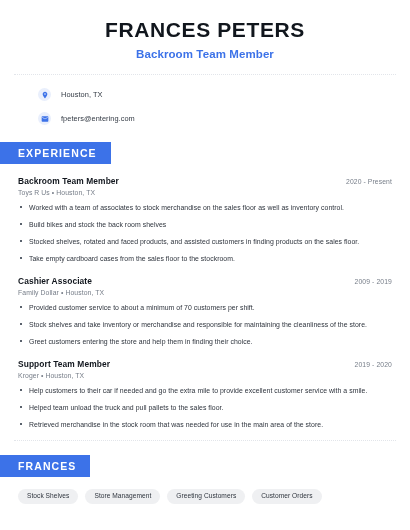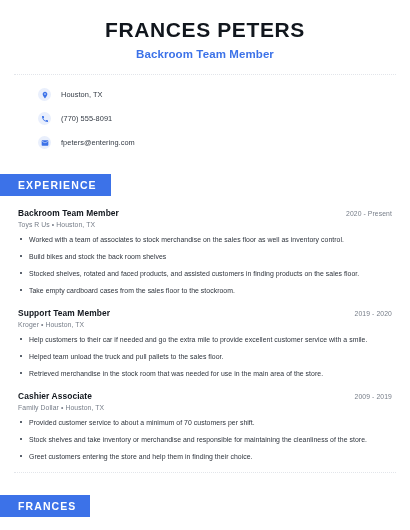--- a/index.html
+++ b/index.html
@@ -44,21 +44,21 @@
   .c-text { font-size:7.4px; color:#333a44; letter-spacing:.05px; }
 
   
   .banner {
     display:inline-block;
     background:#3c72e8; color:#ffffff;
     font-size:10.5px; font-weight:bold; letter-spacing:1.1px;
     padding:5px 14px 5px 18px;
     margin-left:0;
   }
-  .section { margin-top:22px; }
+  .section { margin-top:14px; }
   .section-body { padding:0 18px 0 18px; }
 
   
   .job { margin-top:12px; }
   .job-head {
     display:flex; align-items:baseline; justify-content:space-between;
   }
   .job-title { font-size:8.4px; font-weight:bold; color:#11161d; letter-spacing:.1px; }
   .job-dates { font-size:6.8px; color:#767d88; letter-spacing:.1px; white-space:nowrap; }
   .job-meta { margin-top:3px; font-size:6.8px; color:#767d88; letter-spacing:.1px; }
@@ -102,28 +102,20 @@
 
     <div class="contact-row">
       <span class="c-icon">
         <svg viewBox="0 0 24 24">
             <path d="M12 2C8.1 2 5 5.1 5 9c0 5.2 7 13 7 13s7-7.8 7-13c0-3.9-3.1-7-7-7zm0 9.5A2.5 2.5 0 1112 6.5a2.5 2.5 0 010 5z"></path>
           </svg>
       </span>
       <span class="c-text">Houston, TX</span>
     </div>
 
-    <div class="contact-row">
-      <span class="c-icon">
-        <svg viewBox="0 0 24 24">
-            <path d="M6.6 10.8a15.1 15.1 0 006.6 6.6l2.2-2.2c.3-.3.7-.4 1-.2 1.2.4 2.4.6 3.6.6.6 0 1 .4 1 1V20c0 .6-.4 1-1 1C10.6 21 3 13.4 3 4c0-.6.4-1 1-1h3.5c.6 0 1 .4 1 1 0 1.3.2 2.5.6 3.6.1.4 0 .8-.2 1.1l-2.3 2.1z"></path>
-          </svg>
-      </span>
-      <span class="c-text">(770) 555-8091</span>
-    </div>
 
     <div class="contact-row">
       <span class="c-icon">
         <svg viewBox="0 0 24 24">
             <path d="M20 4H4a2 2 0 00-2 2v12a2 2 0 002 2h16a2 2 0 002-2V6a2 2 0 00-2-2zm0 4l-8 5-8-5V6l8 5 8-5v2z"></path>
           </svg>
       </span>
       <span class="c-text">fpeters@entering.com</span>
     </div>
 
@@ -143,41 +135,41 @@
         <ul class="bullets">
           <li>Worked with a team of associates to stock merchandise on the sales floor as well as inventory control.</li>
           <li>Build bikes and stock the back room shelves</li>
           <li>Stocked shelves, rotated and faced products, and assisted customers in finding products on the sales floor.</li>
           <li>Take empty cardboard cases from the sales floor to the stockroom.</li>
         </ul>
       </div>
 
       <div class="job">
         <div class="job-head">
+          <span class="job-title">Cashier Associate</span>
+          <span class="job-dates">2009 - 2019</span>
+        </div>
+        <div class="job-meta">Family Dollar  •  Houston, TX</div>
+        <ul class="bullets">
+          <li>Provided customer service to about a minimum of 70 customers per shift.</li>
+          <li>Stock shelves and take inventory or merchandise and responsible for maintaining the cleanliness of the store.</li>
+          <li>Greet customers entering the store and help them in finding their choice.</li>
+        </ul>
+      </div>
+
+      <div class="job">
+        <div class="job-head">
           <span class="job-title">Support Team Member</span>
           <span class="job-dates">2019 - 2020</span>
         </div>
         <div class="job-meta">Kroger  •  Houston, TX</div>
         <ul class="bullets">
           <li>Help customers to their car if needed and go the extra mile to provide excellent customer service with a smile.</li>
           <li>Helped team unload the truck and pull pallets to the sales floor.</li>
           <li>Retrieved merchandise in the stock room that was needed for use in the main area of the store.</li>
-        </ul>
-      </div>
-
-      <div class="job">
-        <div class="job-head">
-          <span class="job-title">Cashier Associate</span>
-          <span class="job-dates">2009 - 2019</span>
-        </div>
-        <div class="job-meta">Family Dollar  •  Houston, TX</div>
-        <ul class="bullets">
-          <li>Provided customer service to about a minimum of 70 customers per shift.</li>
-          <li>Stock shelves and take inventory or merchandise and responsible for maintaining the cleanliness of the store.</li>
-          <li>Greet customers entering the store and help them in finding their choice.</li>
         </ul>
       </div>
 
     </div>
   </div>
 
   <div class="divider tight"></div>
 
   <div class="section">
     <div class="banner">FRANCES</div>

